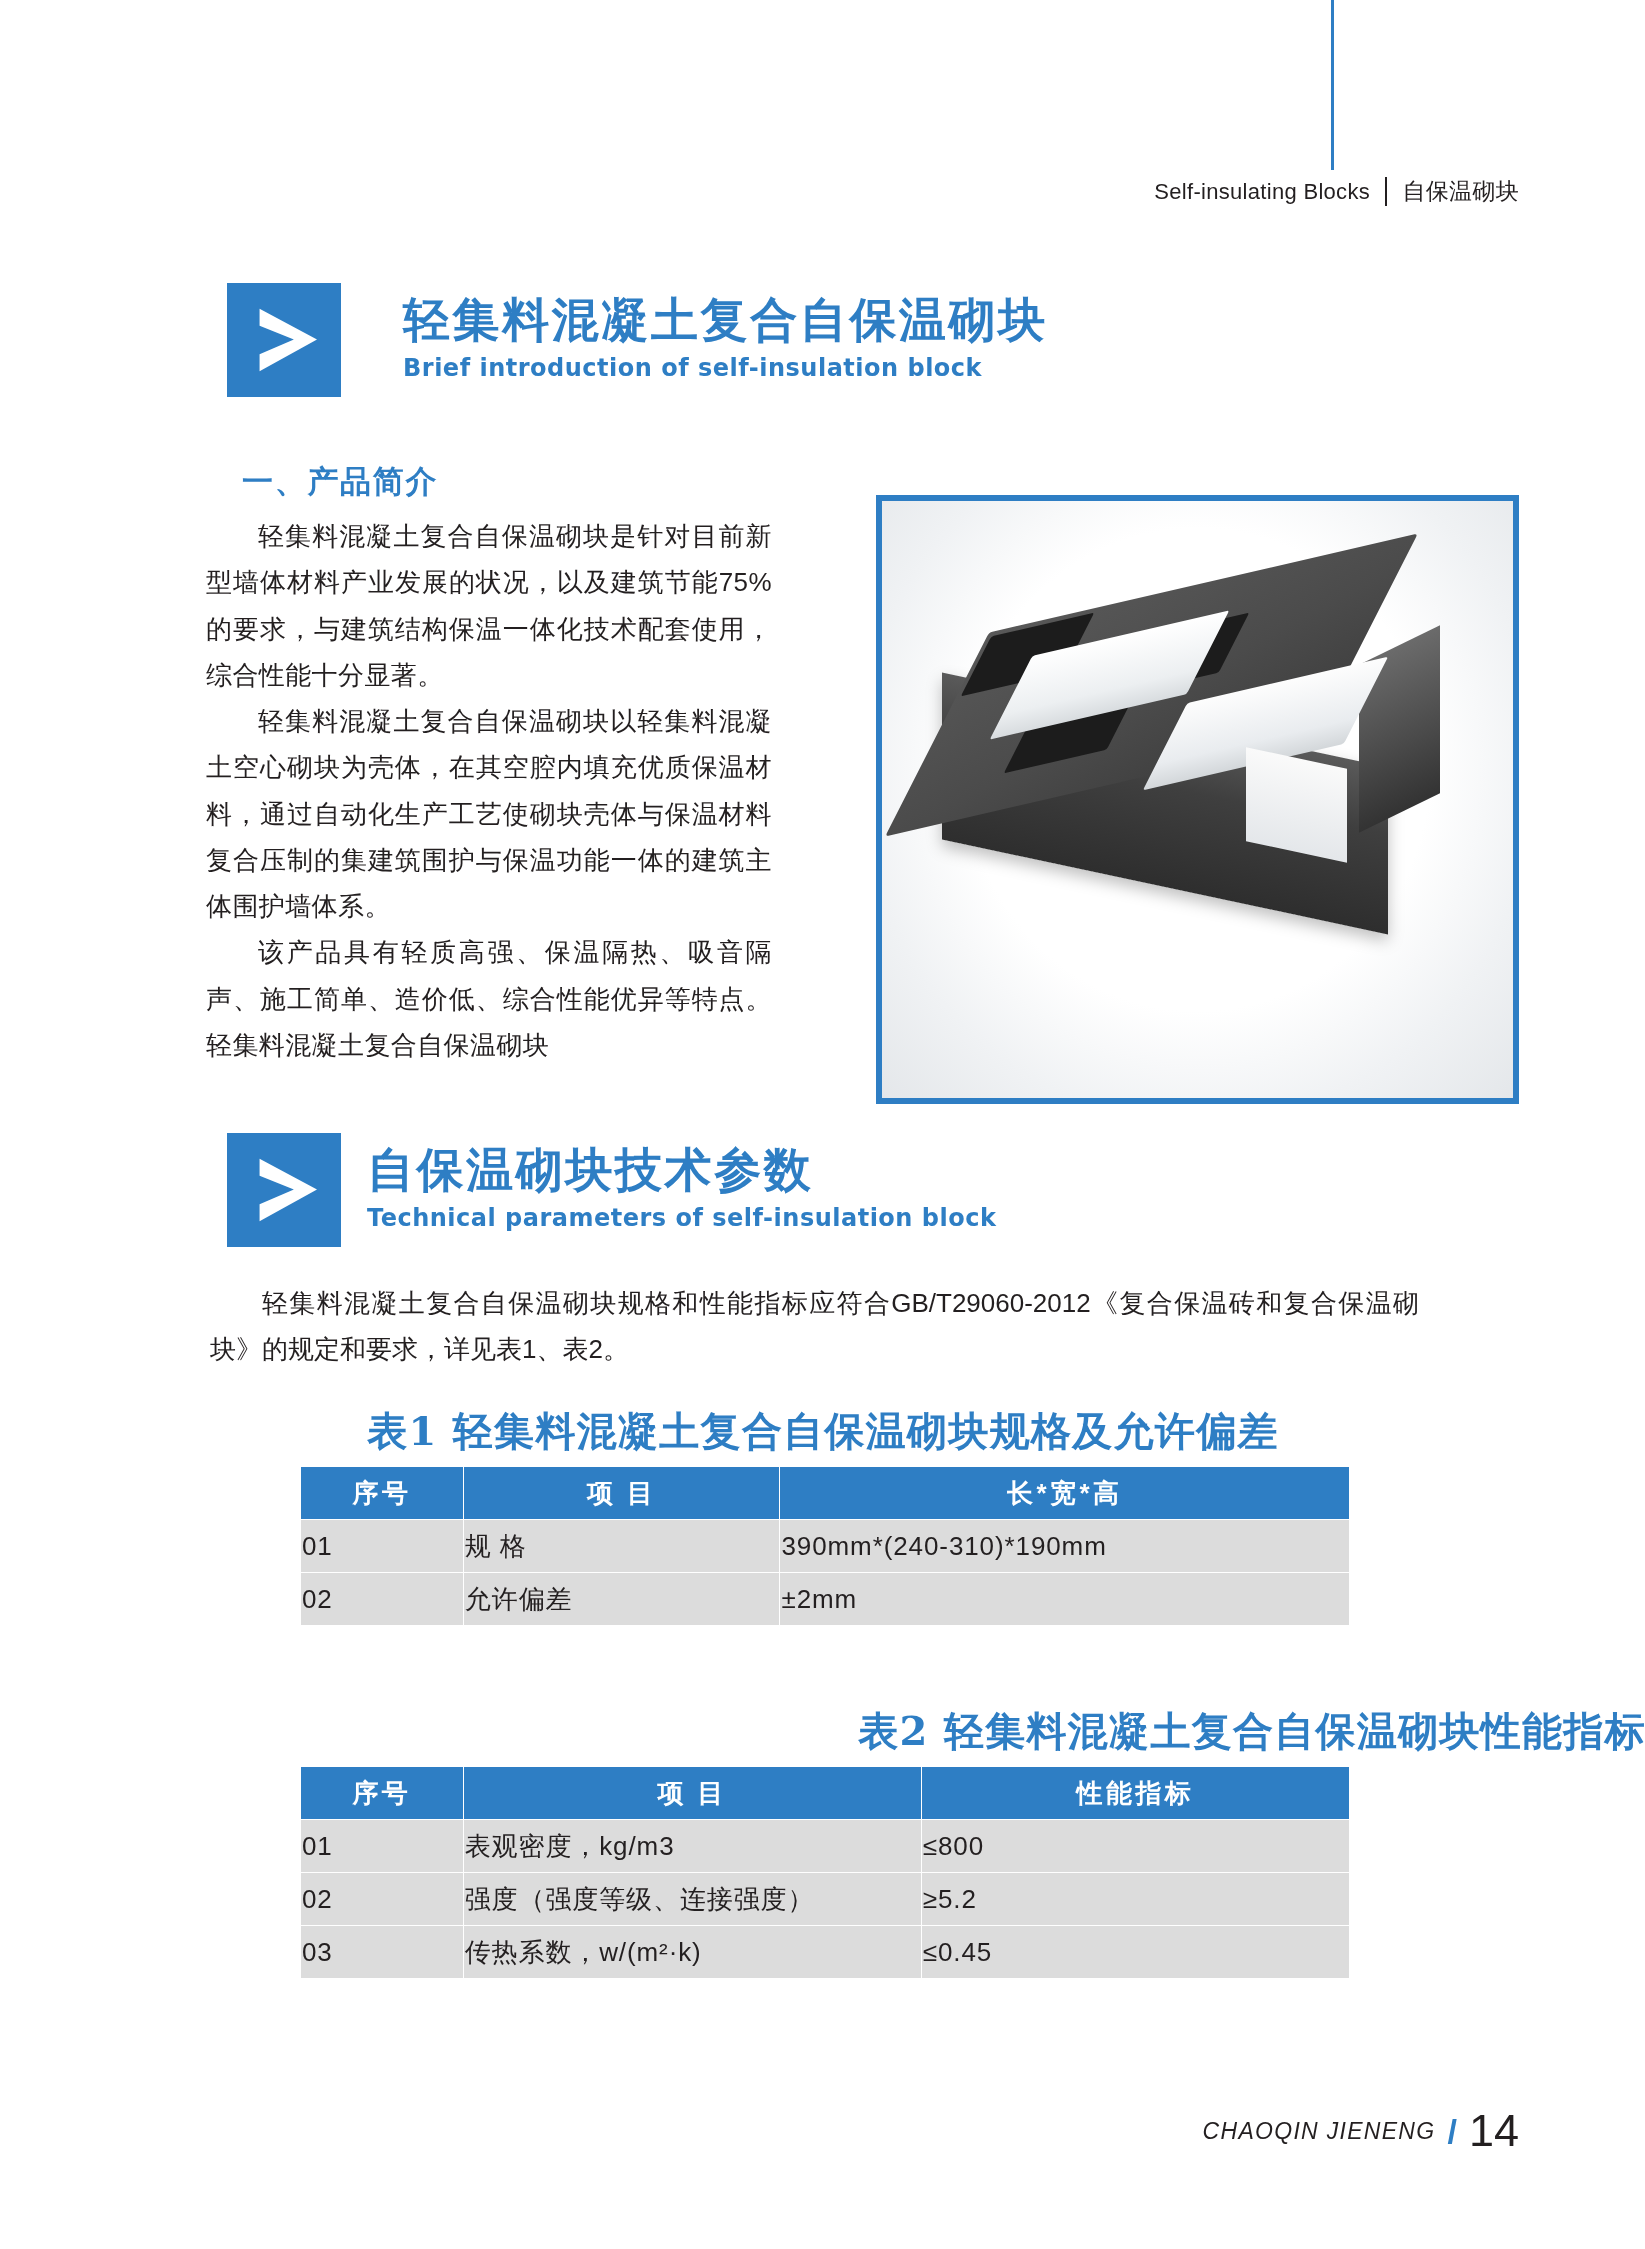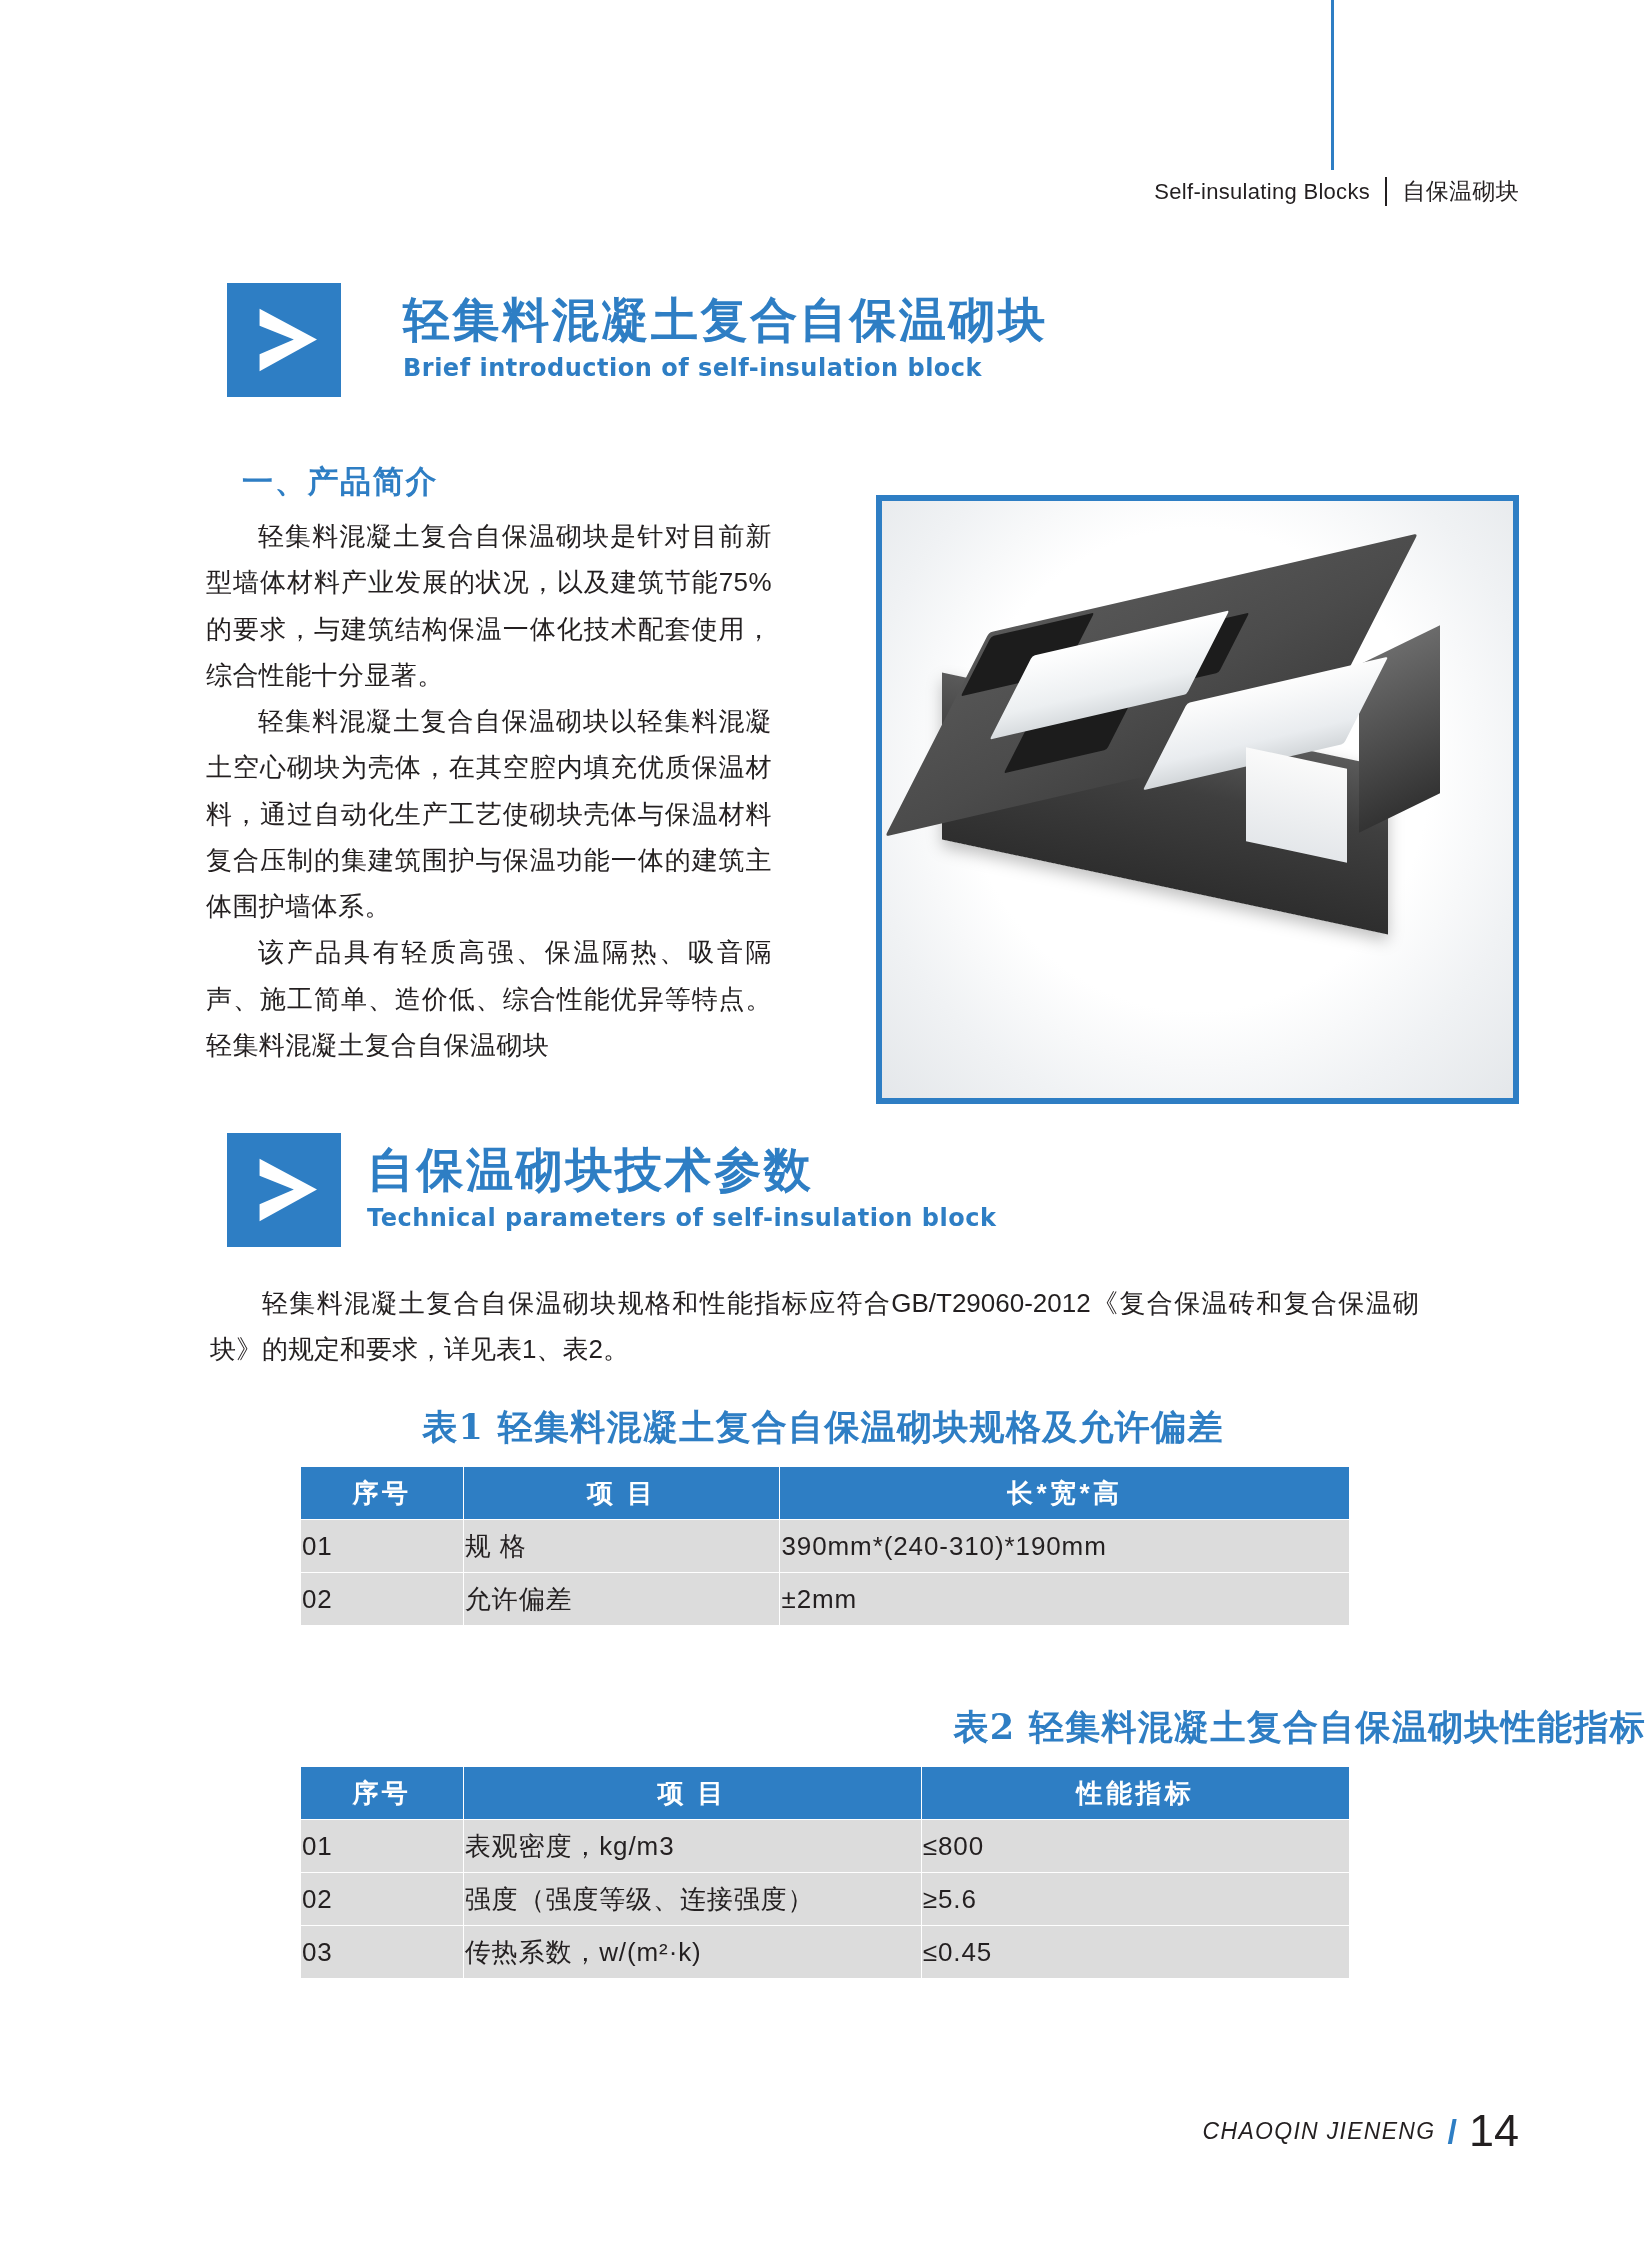--- a/index.html
+++ b/index.html
@@ -180,21 +180,21 @@
     text-align: justify;
   }
   .para p { margin: 0; text-indent: 2em; }
 
   .tbl-caption {
     position: absolute;
     width: 100%;
     text-align: center;
     font-family: "DejaVu Serif", serif;
     font-weight: bold;
-    font-size: 35px;
+    font-size: 40px;
     color: #2e7ec4;
     letter-spacing: 1.3px;
   }
   table.data {
     position: absolute;
     border-collapse: collapse;
     font-size: 26px;
     color: #231f20;
   }
   table.data th {
@@ -344,21 +344,21 @@
     </thead>
     <tbody>
       <tr>
         <td>01</td>
         <td>表观密度，kg/m3</td>
         <td>≤800</td>
       </tr>
       <tr>
         <td>02</td>
         <td>强度（强度等级、连接强度）</td>
-        <td>≥5.6</td>
+        <td>≥5.2</td>
       </tr>
       <tr>
         <td>03</td>
         <td>传热系数，w/(m²·k)</td>
         <td>≤0.45</td>
       </tr>
     </tbody>
   </table>
 
   <div class="footer">

